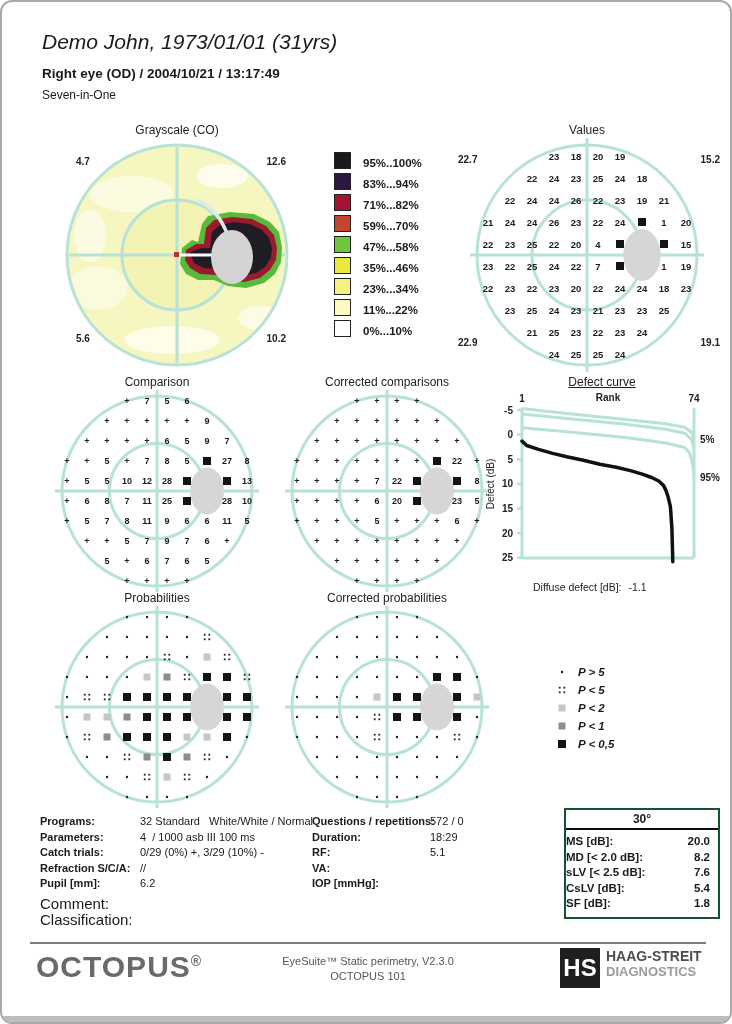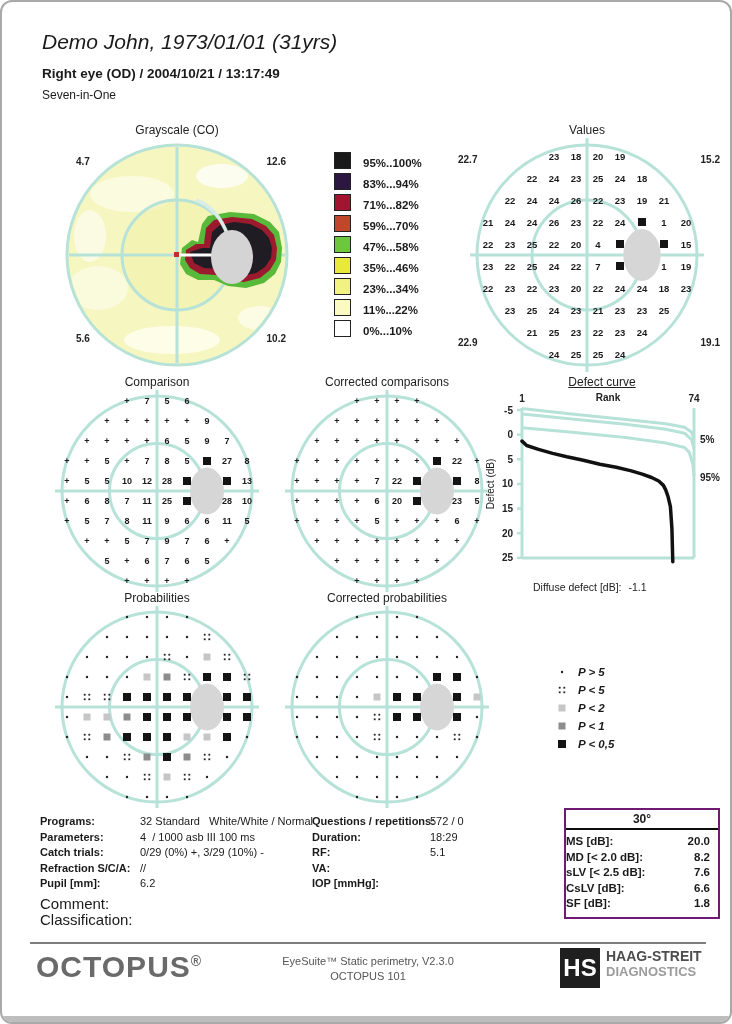--- a/index.html
+++ b/index.html
@@ -18,21 +18,21 @@
   .leg-swatch{width:15px;height:15px;border:1px solid #222;margin-right:12px;flex:none;}
   .leg-label{font-size:11.5px;font-weight:bold;}
   .pleg-row{display:flex;align-items:center;margin-bottom:3px;height:15px;}
   .pleg-sym{width:16px;height:14px;flex:none;margin-right:8px;}
   .pleg-label{font-size:11.5px;font-weight:bold;}
   .param-row{display:flex;font-size:11px;line-height:15.5px;}
   .p-label{font-weight:bold;flex:none;white-space:pre;}
   .p-value{white-space:pre;}
   .pl .p-label{width:100px;}
   .pm .p-label{width:118px;}
-  .stats{left:562px;top:806px;width:152px;border:2px solid #701a75;background:#fff;}
+  .stats{left:562px;top:806px;width:152px;border:2px solid #14532d;background:#fff;}
   .sb-title{text-align:center;font-weight:bold;font-size:12px;border-bottom:2px solid #0d0d0d;padding:2px 0;}
   .sb-rows{padding:4px 8px 5px 0;}
   .sb-row{display:flex;justify-content:space-between;font-size:11.5px;font-weight:bold;line-height:15.5px;}
   .note{left:38px;font-size:15px;}
   .footer-rule{left:28px;top:940px;width:676px;height:2px;background:#7d7d7d;}
   .brand{left:34px;top:948px;font-size:30px;font-weight:800;color:#6a6a6a;letter-spacing:1px;}
   .brand sup{font-size:14px;}
   .fcenter{left:236px;top:953px;width:260px;text-align:center;color:#555;font-size:11px;}
   .fcenter .l2{margin-top:3px;}
   .hslogo{left:558px;top:946px;width:40px;height:40px;background:#1f1f1f;color:#fff;display:flex;
@@ -717,21 +717,21 @@
         <div class="sb-row">
           <span>MD [&lt; 2.0 dB]:</span>
           <span>8.2</span>
         </div>
         <div class="sb-row">
           <span>sLV [&lt; 2.5 dB]:</span>
           <span>7.6</span>
         </div>
         <div class="sb-row">
           <span>CsLV [dB]:</span>
-          <span>6.6</span>
+          <span>5.4</span>
         </div>
         <div class="sb-row">
           <span>SF [dB]:</span>
           <span>1.8</span>
         </div>
       </div>
   </div>
 
   <div class="abs note" style="top:893px;">Comment:</div>
   <div class="abs note" style="top:909px;">Classification:</div>

